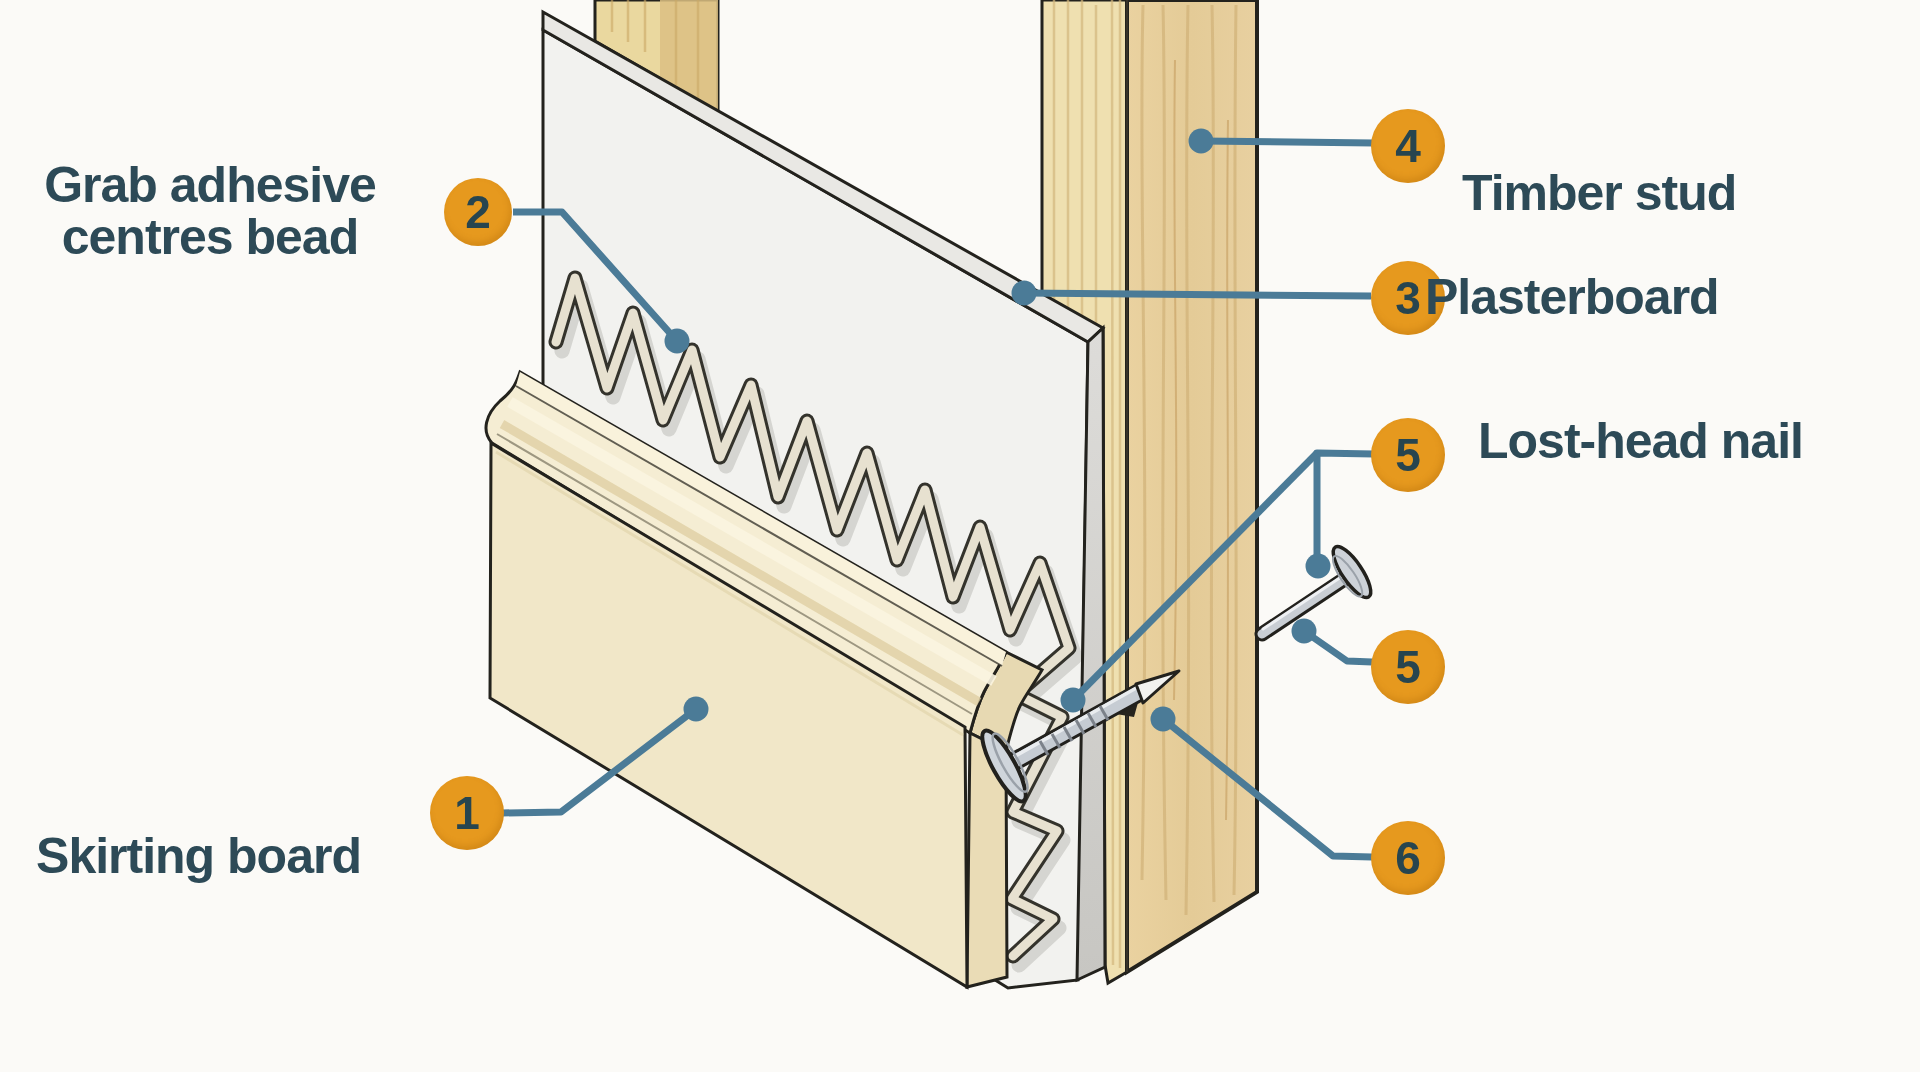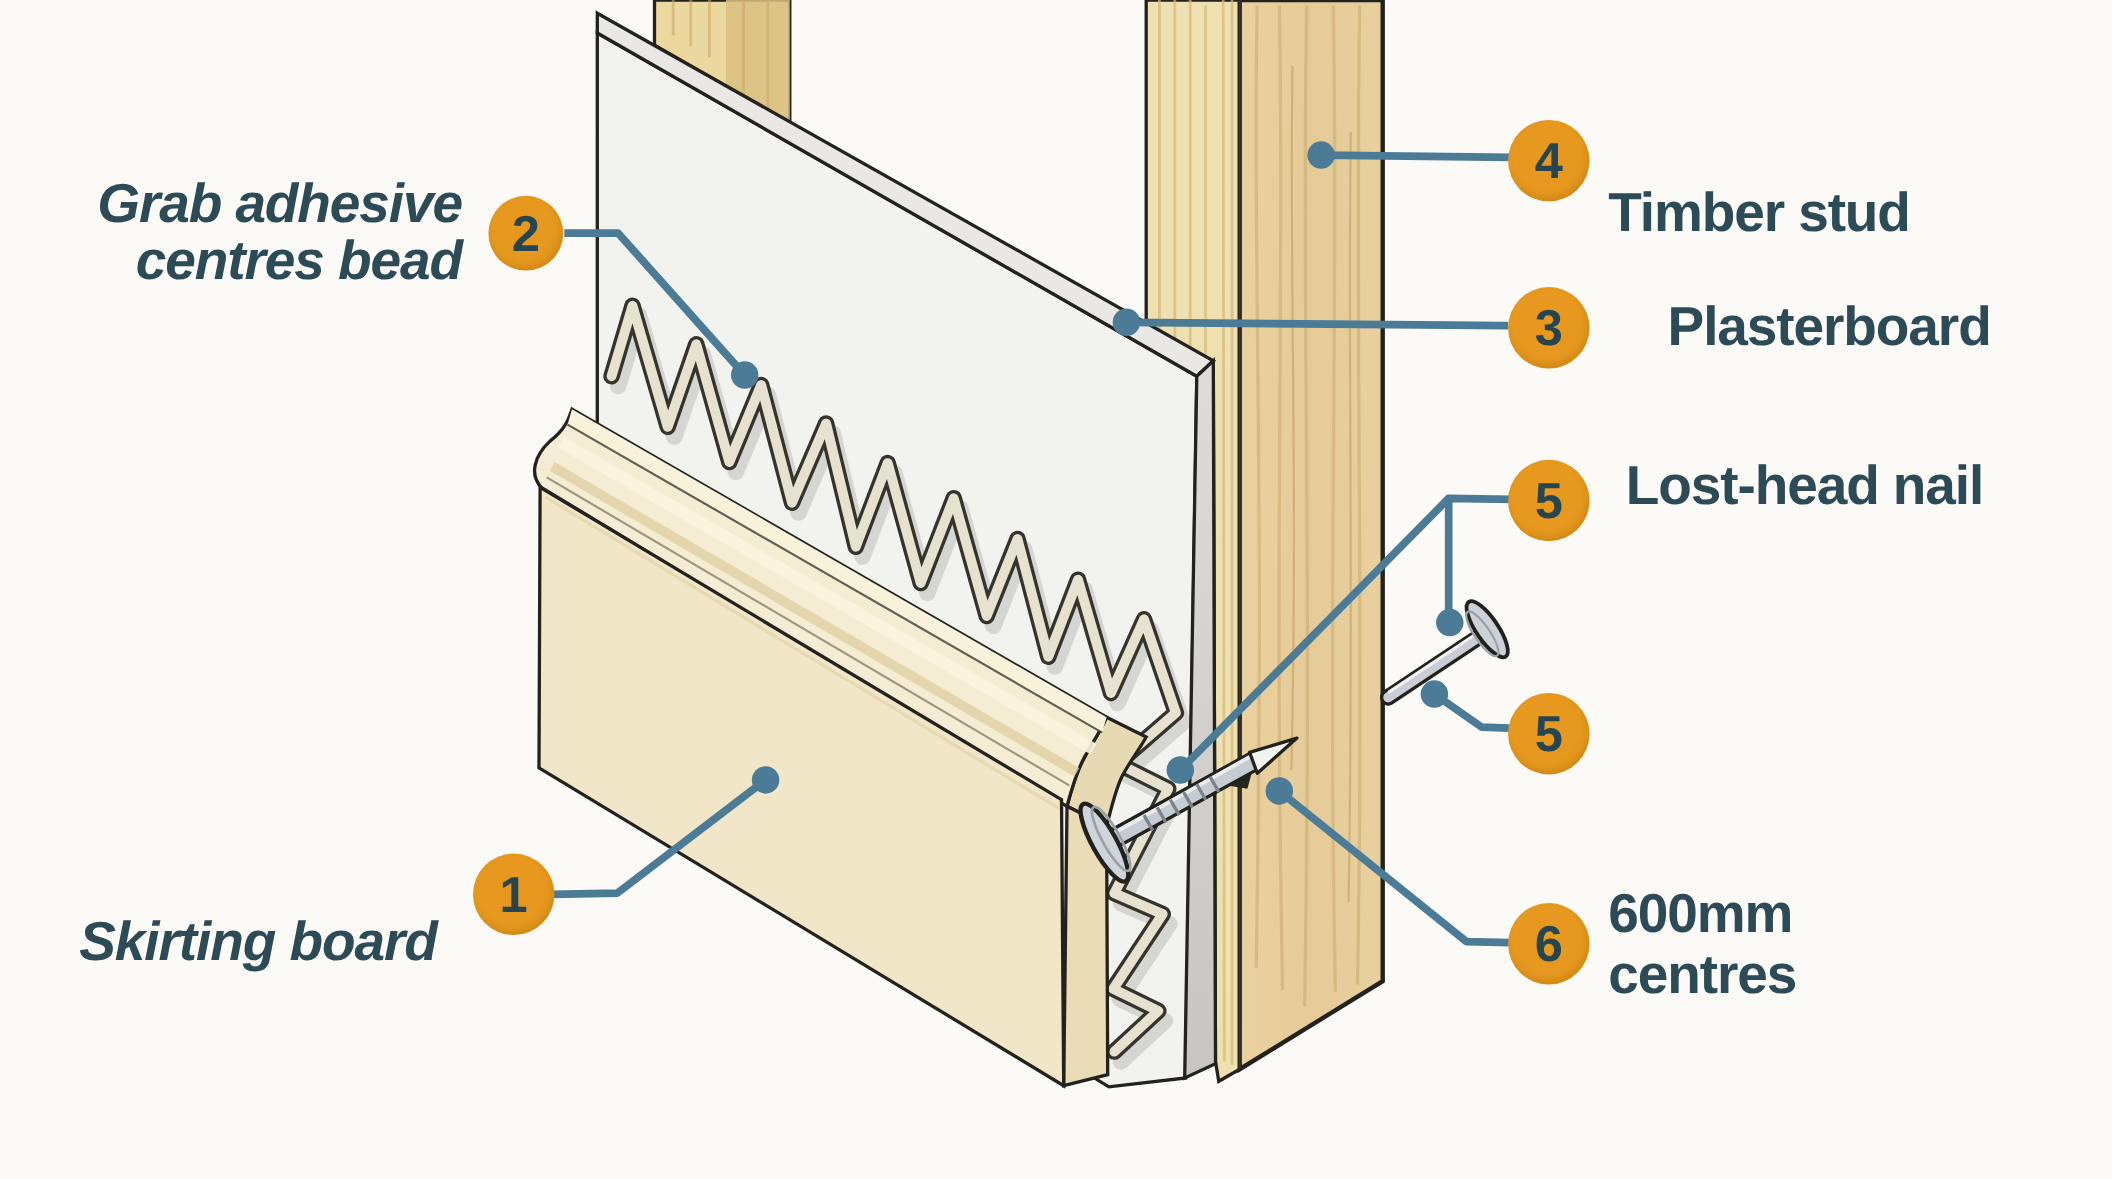--- a/index.html
+++ b/index.html
@@ -11,21 +11,21 @@
   .stage svg{position:absolute;left:0;top:0;}
   .callout-label{
     position:absolute;
     color:#2d4a57;
     font-weight:700;
     font-size:50px;
     line-height:52px;
     letter-spacing:-1px;
     white-space:nowrap;
   }
-  .callout-label.right-align{text-align:right;font-style:italic;}
+  .callout-label.right-align{text-align:center;}
   .num-badge{
     position:absolute;
     background:#e6991e;
     color:#27454f;
     border-radius:50%;
     display:flex;align-items:center;justify-content:center;
     font-weight:700;font-size:46px;
     box-shadow:inset -2px -4px 6px rgba(160,90,0,.25);
   }
   .lh57{line-height:57px;}
@@ -164,25 +164,21 @@
 
   <div class="callout-label right-align" style="left:0;top:159px;width:420px;">
     <span>Grab adhesive</span><br>
     <span>centres bead</span>
   </div>
 
   <div class="callout-label right-align" style="left:0;top:830px;width:397px;">Skirting board</div>
 
   <div class="callout-label" style="left:1462px;top:119px;margin-top:48px;">Timber stud</div>
 
-  <div class="callout-label" style="left:1516px;top:271px;">Plasterboard</div>
+  <div class="callout-label" style="left:1425px;top:271px;">Plasterboard</div>
 
   <div class="callout-label lh57" style="left:1462px;top:413px;margin-left:16px;">
     <span>Lost-head nail</span><br>
   </div>
 
 
-  <div class="callout-label lh56" style="left:1462px;top:802px;">
-    <span>600mm</span><br>
-    <span>centres</span>
-  </div>
 
 </div>
 
 </body></html>

